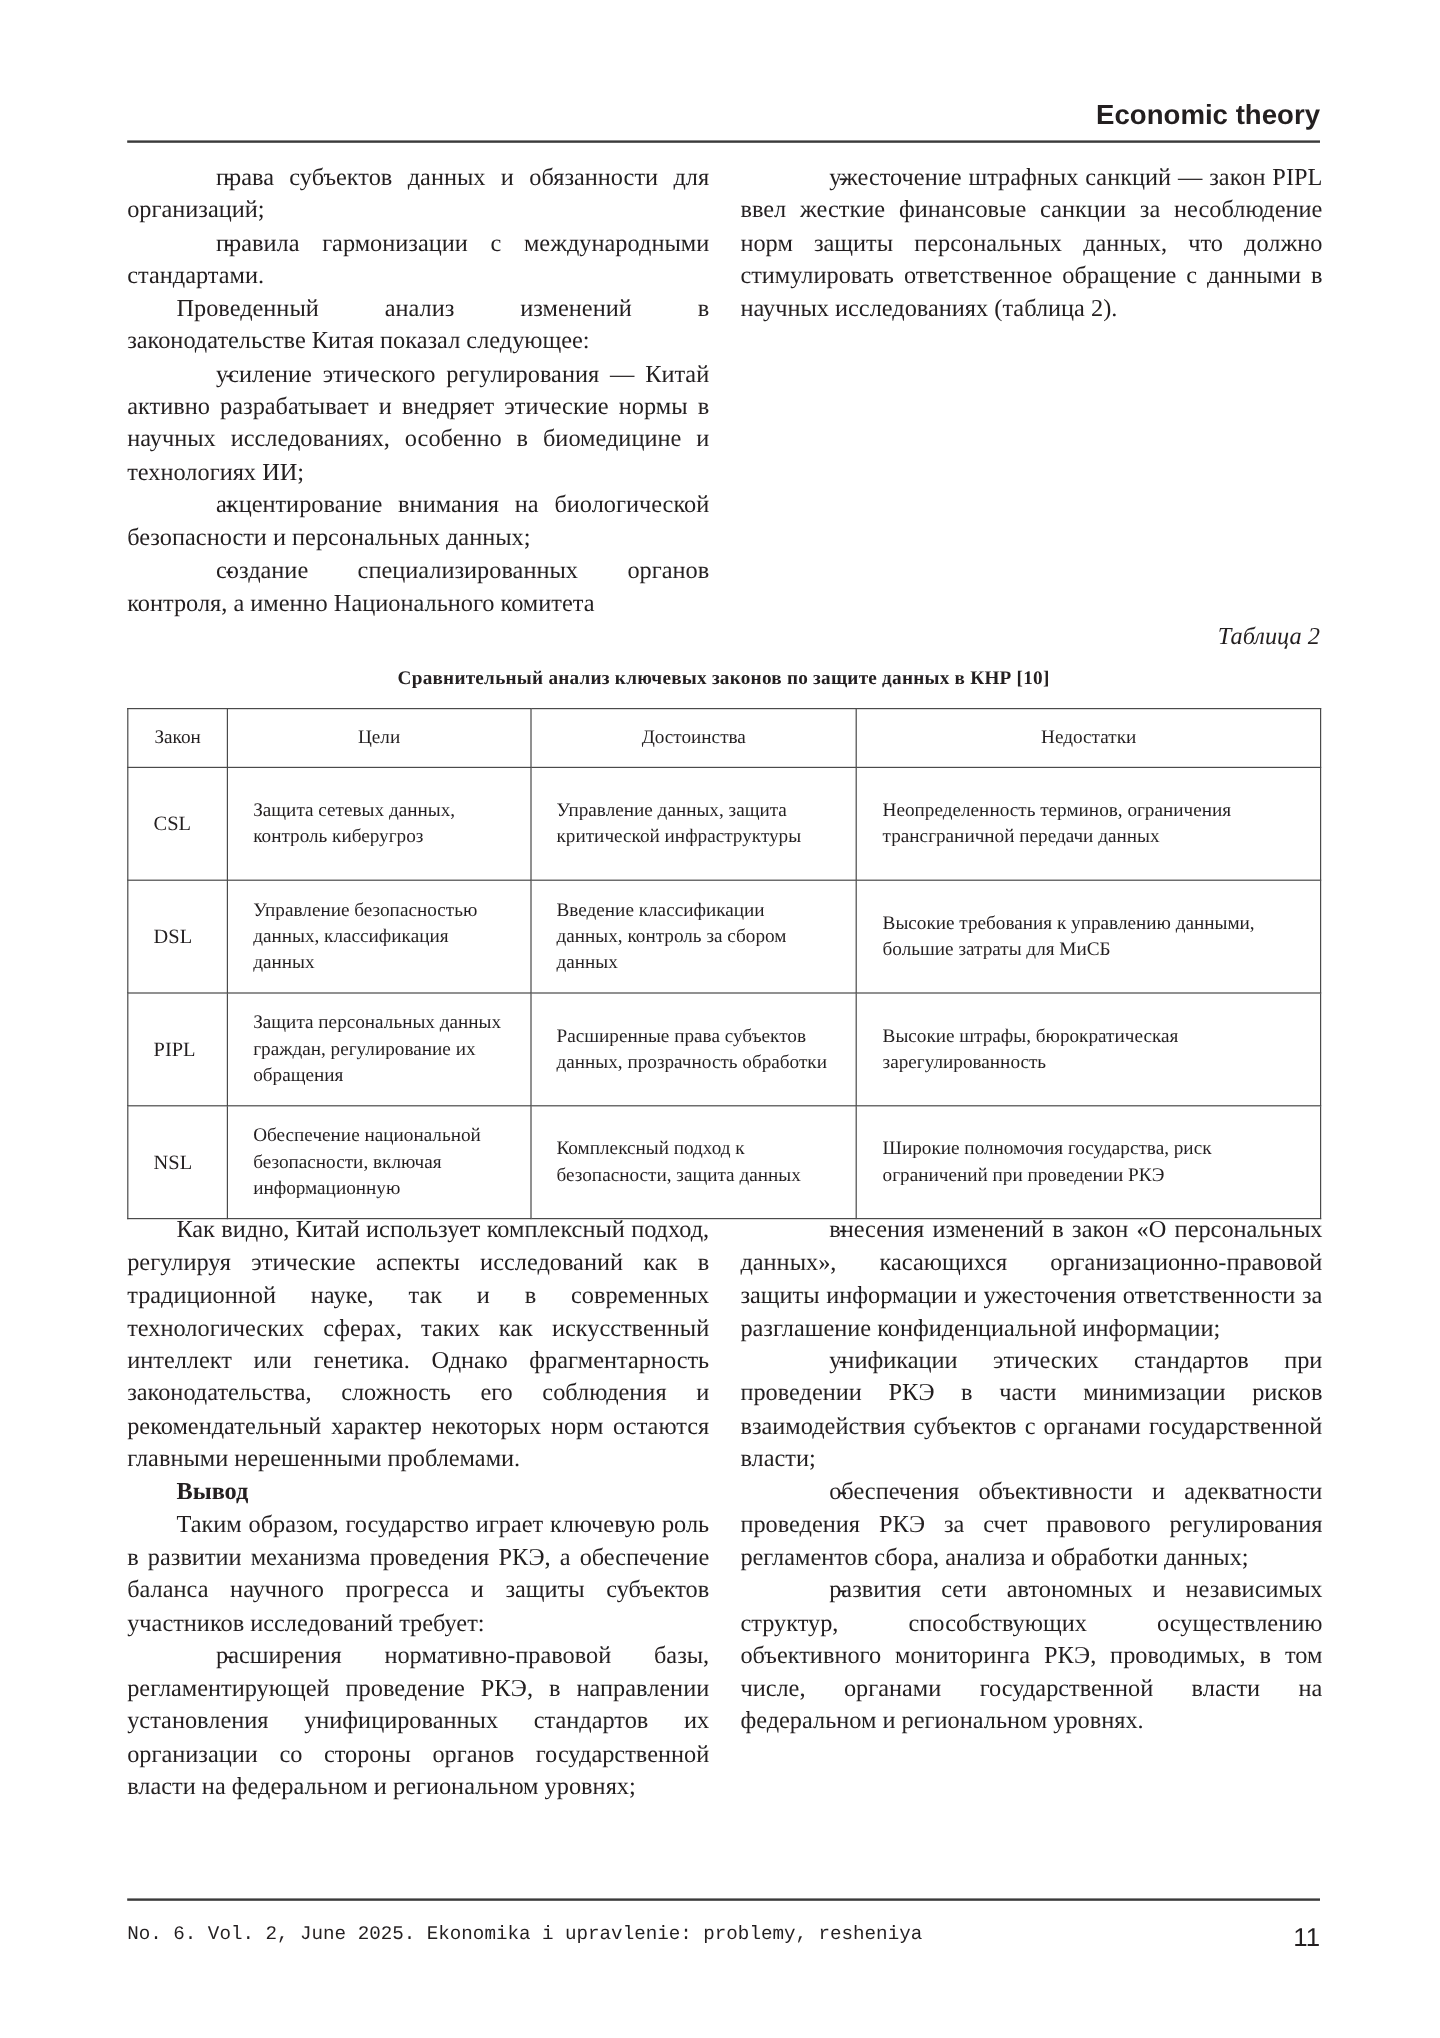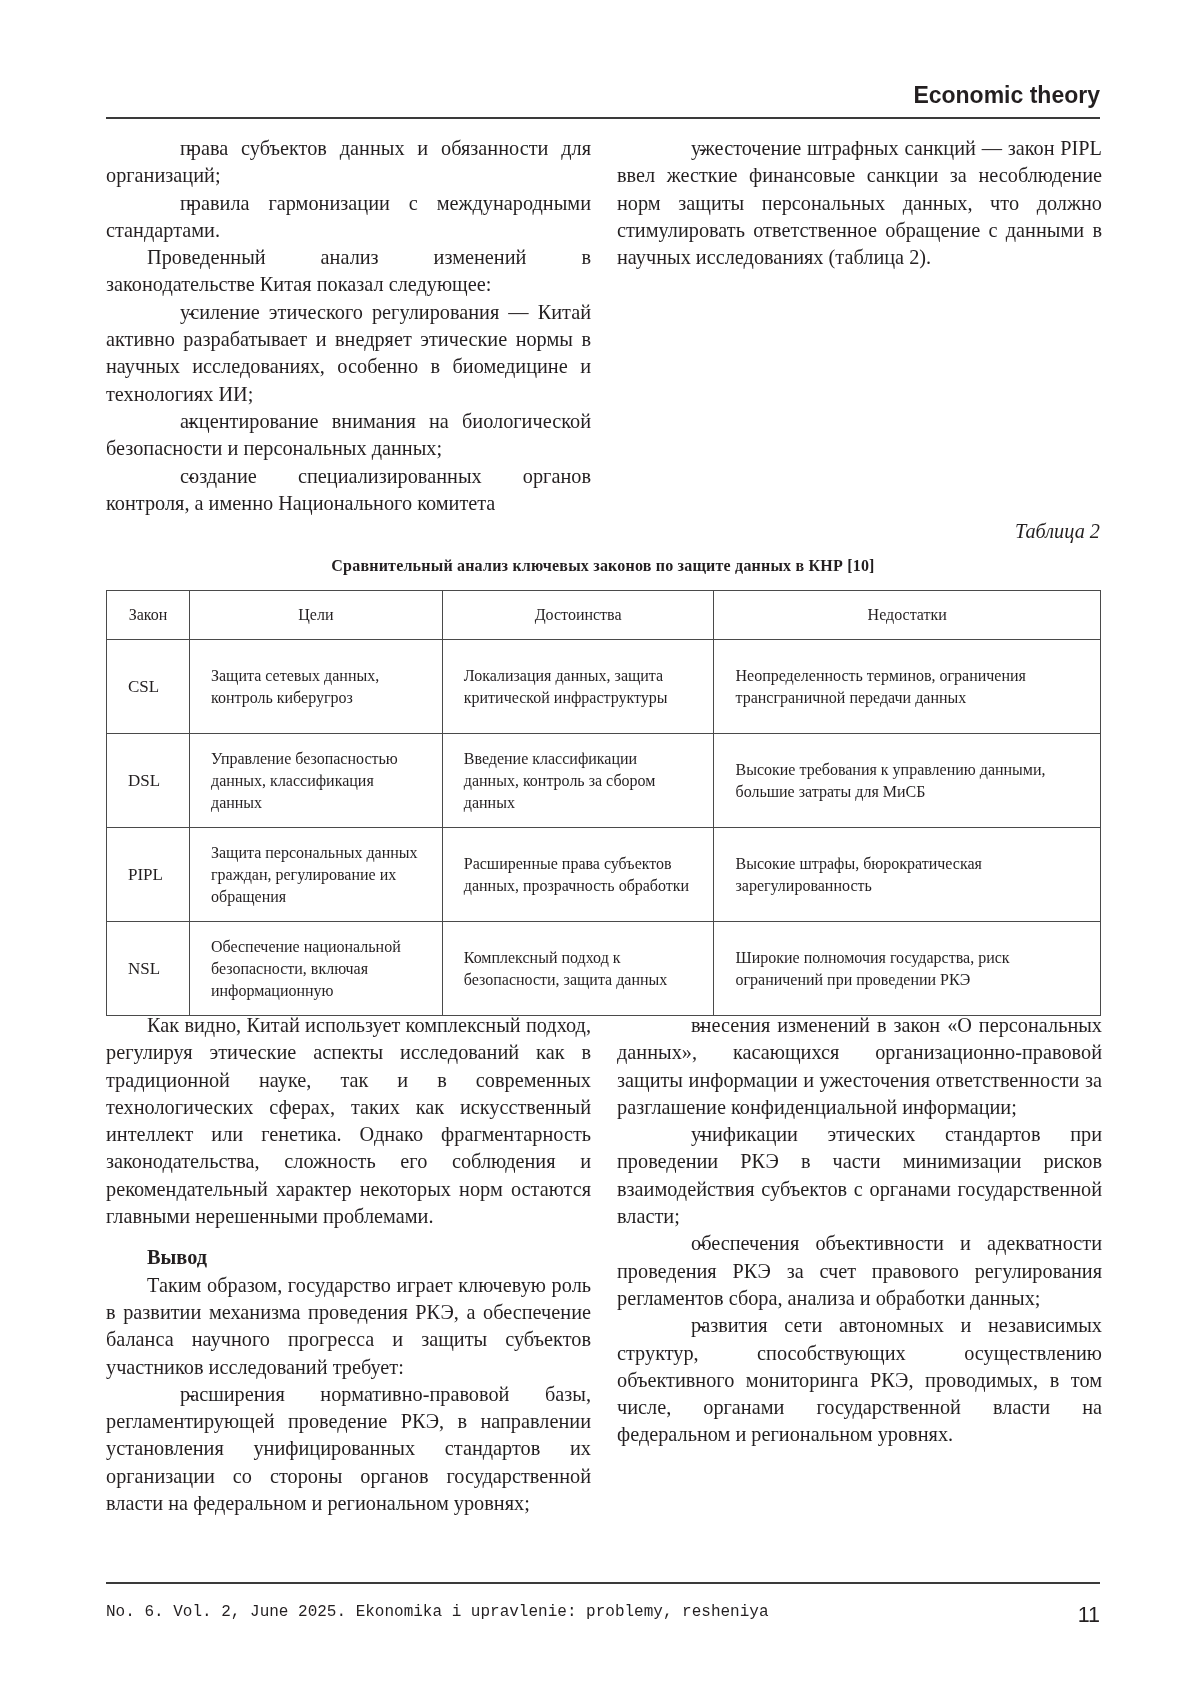--- a/index.html
+++ b/index.html
@@ -12,21 +12,21 @@
   .rule.top { top: 117px; }
   .rule.bottom { top: 1582px; }
   .col {
     position: absolute; width: 485px;
     font-family: "Liberation Serif", serif; font-size: 20.3px; line-height: 27.3px;
     text-align: justify; color: #231f20;
   }
   .col p { margin: 0; text-indent: 41px; }
   .col p.item { text-indent: 41px; }
   .col p.noindent { text-indent: 0; }
-  .col p.heading { font-weight: bold; text-indent: 41px; margin-top: 14px; }
+  .col p.heading { font-weight: bold; text-indent: 41px; }
   .dash { display: inline-block; width: 33px; }
   .col-left-top { left: 106px; top: 135px; }
   .col-right-top { left: 617px; top: 135px; }
   .col-left-bottom { left: 106px; top: 1012px; }
   .col-right-bottom { left: 617px; top: 1012px; }
   .table-label {
     position: absolute; right: 100px; top: 520px;
     font-family: "Liberation Serif", serif; font-style: italic; font-size: 20.3px; margin-left: 46px;
   }
   .table-title {
@@ -84,21 +84,21 @@
       <th>Закон</th>
       <th>Цели</th>
       <th>Достоинства</th>
       <th>Недостатки</th>
     </tr>
   </thead>
   <tbody>
     <tr>
       <td class="law">CSL</td>
       <td>Защита сетевых данных, контроль киберугроз</td>
-      <td>Локализация данных, защита критической инфраструктуры</td>
+      <td>Управление данных, защита критической инфраструктуры</td>
       <td>Неопределенность терминов, ограничения трансграничной передачи данных</td>
     </tr>
     <tr>
       <td class="law">DSL</td>
       <td>Управление безопасностью данных, классификация данных</td>
       <td>Введение классификации данных, контроль за сбором данных</td>
       <td>Высокие требования к управлению данными, большие затраты для МиСБ</td>
     </tr>
     <tr>
       <td class="law">PIPL</td>

